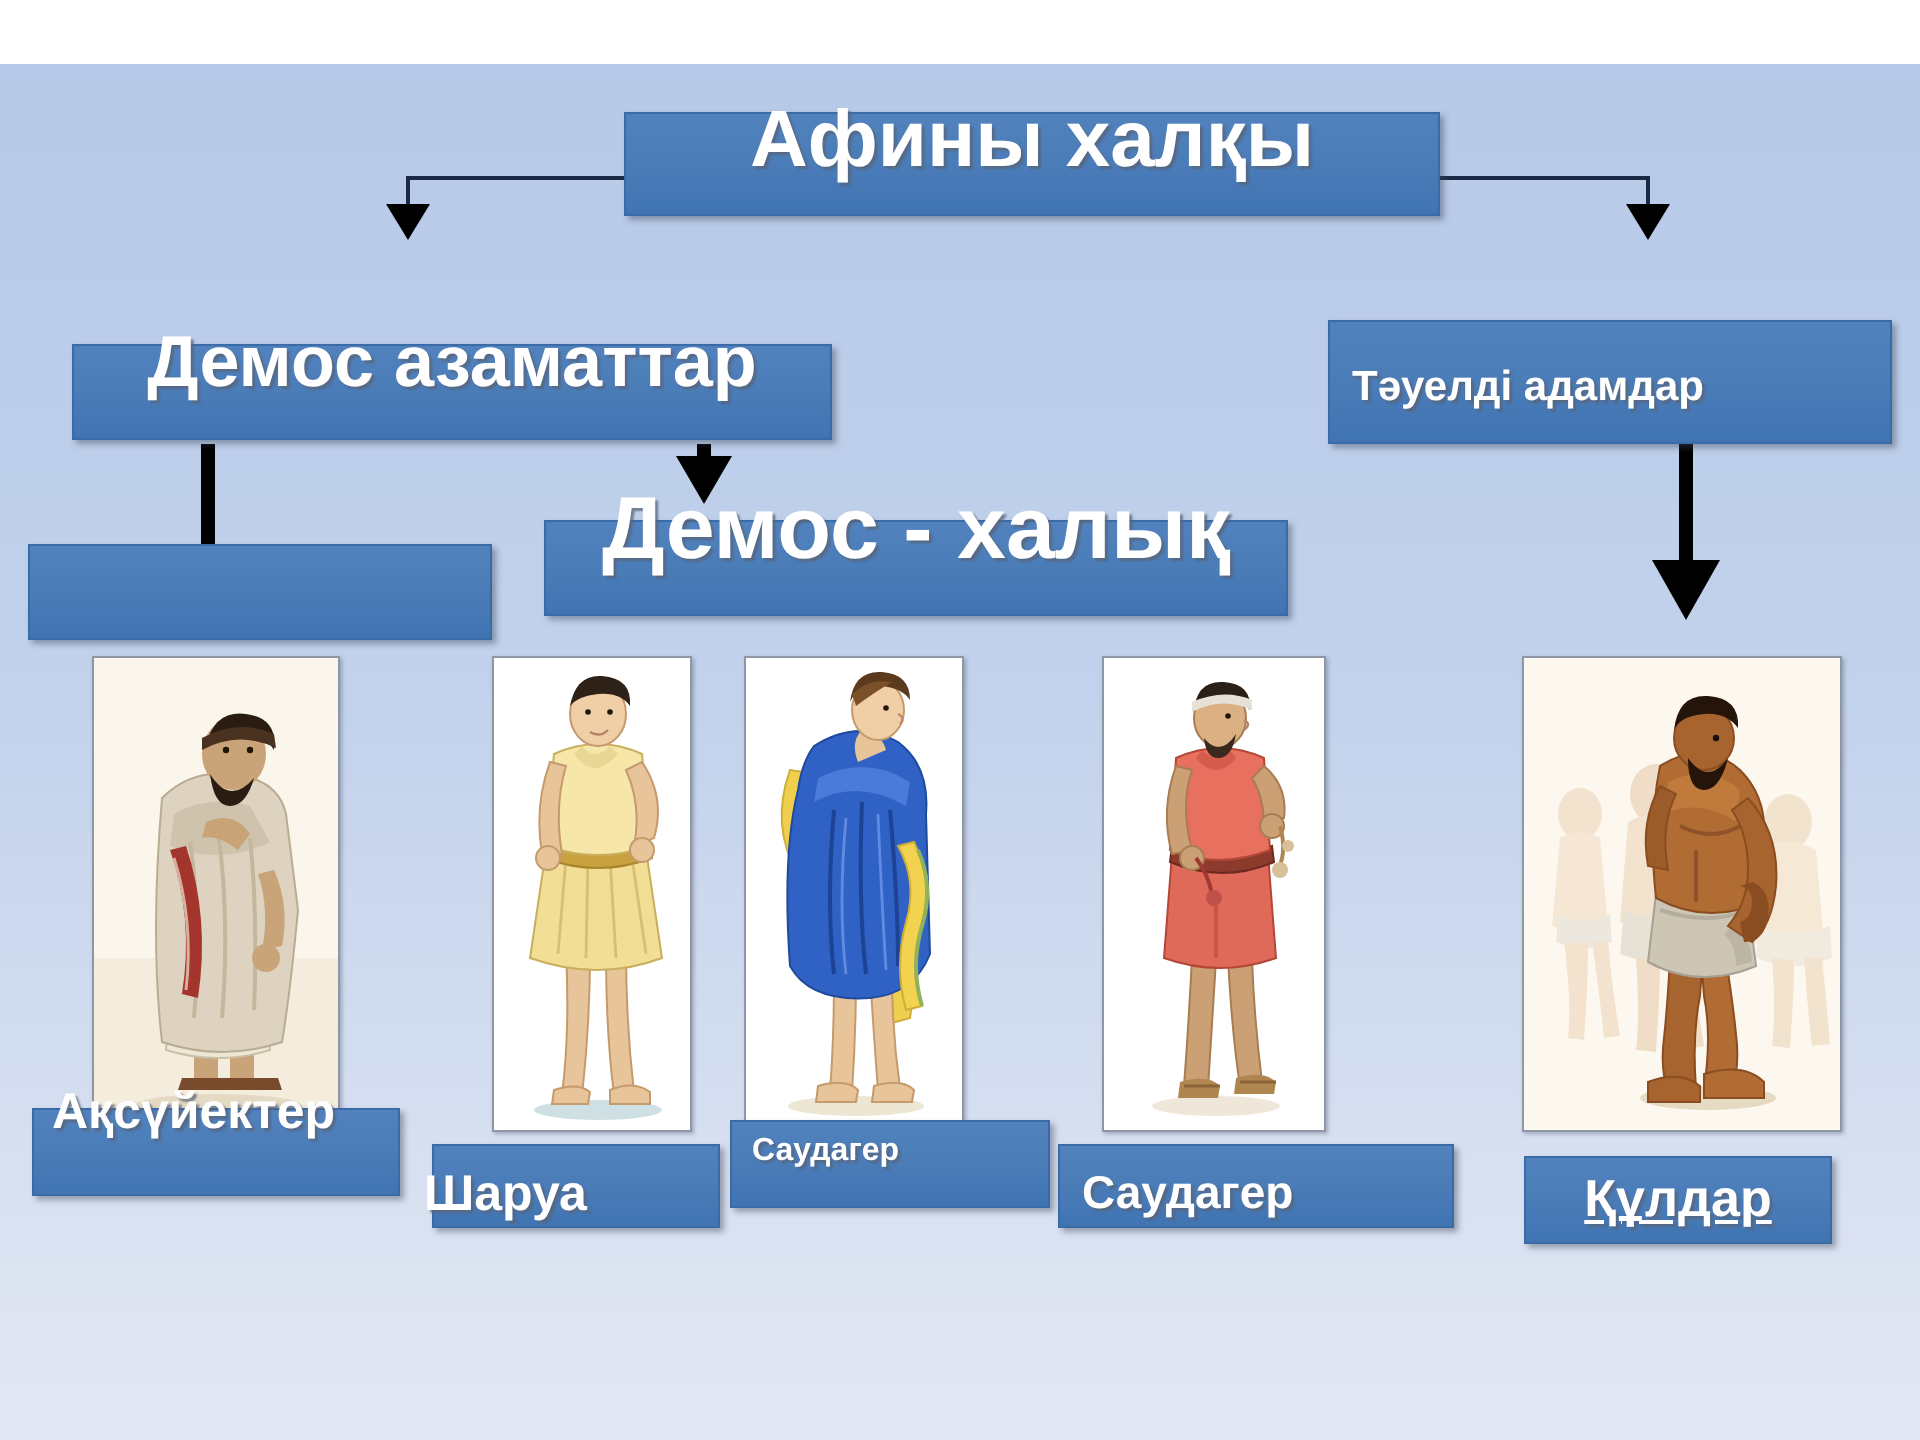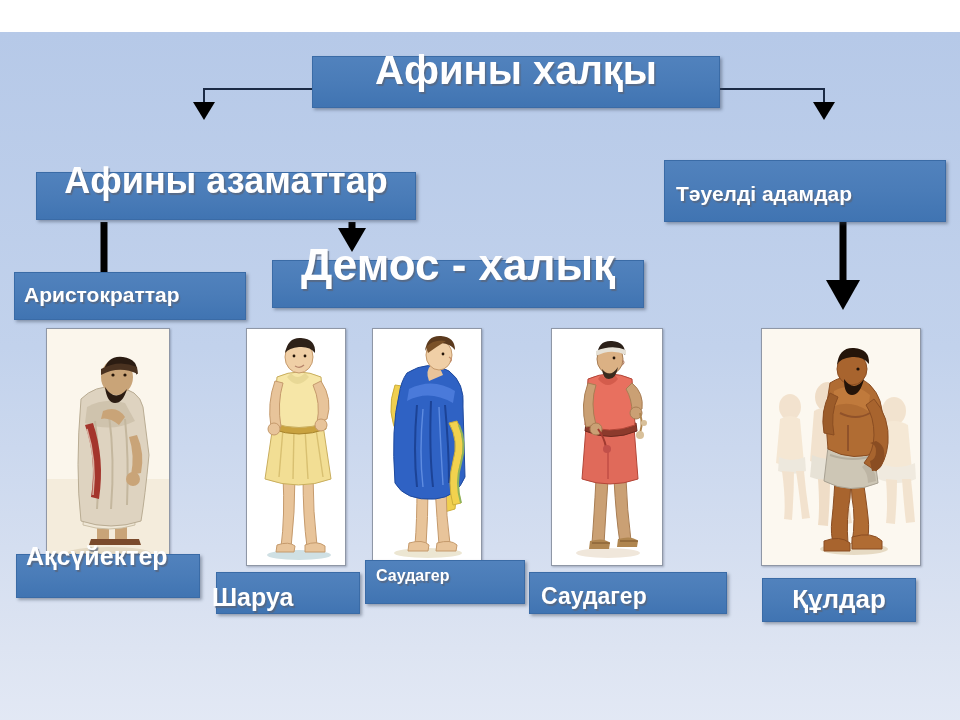--- a/index.html
+++ b/index.html
@@ -83,27 +83,26 @@
     <polygon points="604,248 632,248 618,272" fill="#000000"></polygon>
 
     <line x1="843" y1="162" x2="843" y2="250" stroke="#000000" stroke-width="7"></line>
     <polygon points="826,248 860,248 843,278" fill="#000000"></polygon>
   </svg>
 
   <div class="node" style="left:312px; top:24px; width:408px; height:52px;"></div>
   <div class="node-label lbl-center" style="left:312px; top:18px; width:408px; font-size:40px;">Афины халқы</div>
 
   <div class="node" style="left:36px; top:140px; width:380px; height:48px;"></div>
-  <div class="node-label lbl-center" style="left:56px; top:131px; width:340px; font-size:36px;">Афины азаматтар</div>
+  <div class="node-label lbl-center" style="left:56px; top:131px; width:340px; font-size:36px;">Демос азаматтар</div>
 
   <div class="node" style="left:664px; top:128px; width:282px; height:62px;"></div>
   <div class="node-label lbl-left" style="left:676px; top:139px; width:250px; font-size:21px;margin-top:12px;">Тәуелді адамдар</div>
 
   <div class="node" style="left:14px; top:240px; width:232px; height:48px;"></div>
-  <div class="node-label lbl-left" style="left:24px; top:252px; width:216px; font-size:21px;">Аристократтар</div>
 
   <div class="node" style="left:272px; top:228px; width:372px; height:48px;"></div>
   <div class="node-label lbl-center" style="left:282px; top:211px; width:352px; font-size:44px;">Демос - халық</div>
 
   <div class="frame" style="left:46px; top:296px; width:124px; height:238px;">
     <svg class="fig" viewBox="0 0 124 238" width="124" height="238">
       <rect width="124" height="238" fill="#fbf6ec"></rect>
       <rect y="150" width="124" height="88" fill="#f4ecdc"></rect>
       <ellipse cx="62" cy="224" rx="42" ry="6" fill="#e4d9c3"></ellipse>
 
@@ -308,15 +307,15 @@
   <div class="node" style="left:216px; top:540px; width:144px; height:42px;"></div>
   <div class="node-label lbl-left" style="left:212px; top:553px; width:136px; font-size:25px;">Шаруа</div>
 
   <div class="node" style="left:365px; top:528px; width:160px; height:44px;"></div>
   <div class="node-label lbl-left" style="left:376px; top:536px; width:148px; font-size:16px;">Саудагер</div>
 
   <div class="node" style="left:529px; top:540px; width:198px; height:42px;"></div>
   <div class="node-label lbl-left" style="left:541px; top:553px; width:190px; font-size:23px;">Саудагер</div>
 
   <div class="node" style="left:762px; top:546px; width:154px; height:44px;"></div>
-  <div class="node-label lbl-center" style="left:762px; top:554px; width:154px; font-size:26px;">Құлдар</div>
+  <div class="node-label lbl-center" style="left:762px; top:554px; width:154px; font-size:26px;text-decoration:underline;">Құлдар</div>
 
 </div>
 
 </body></html>

